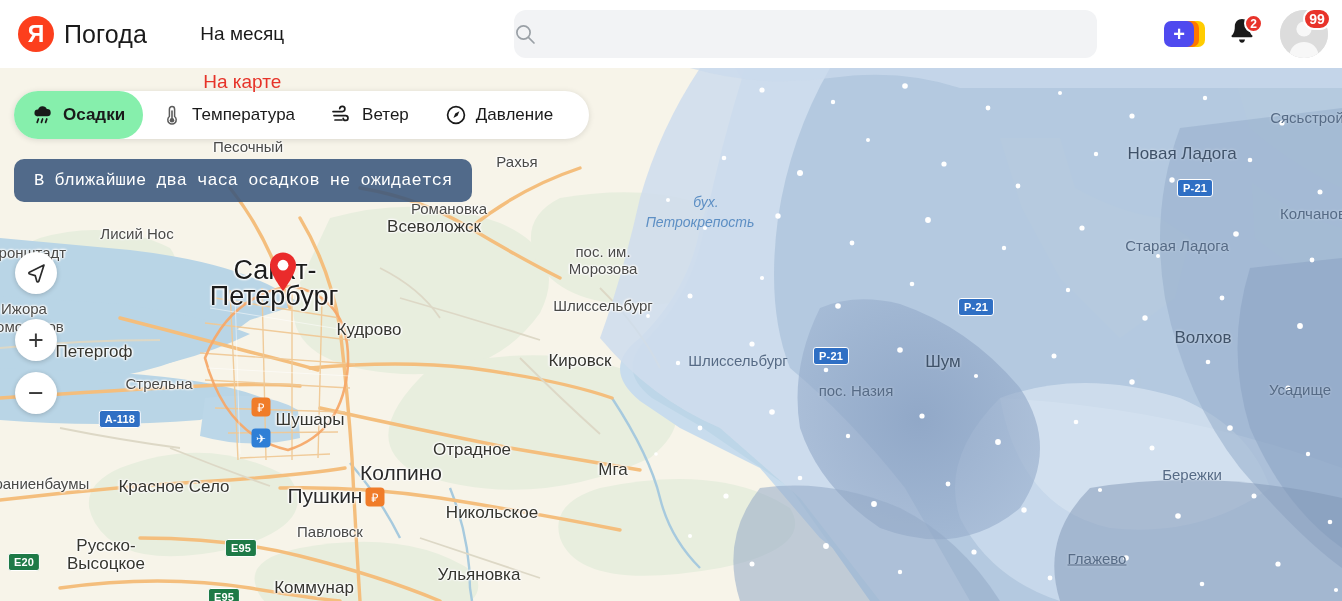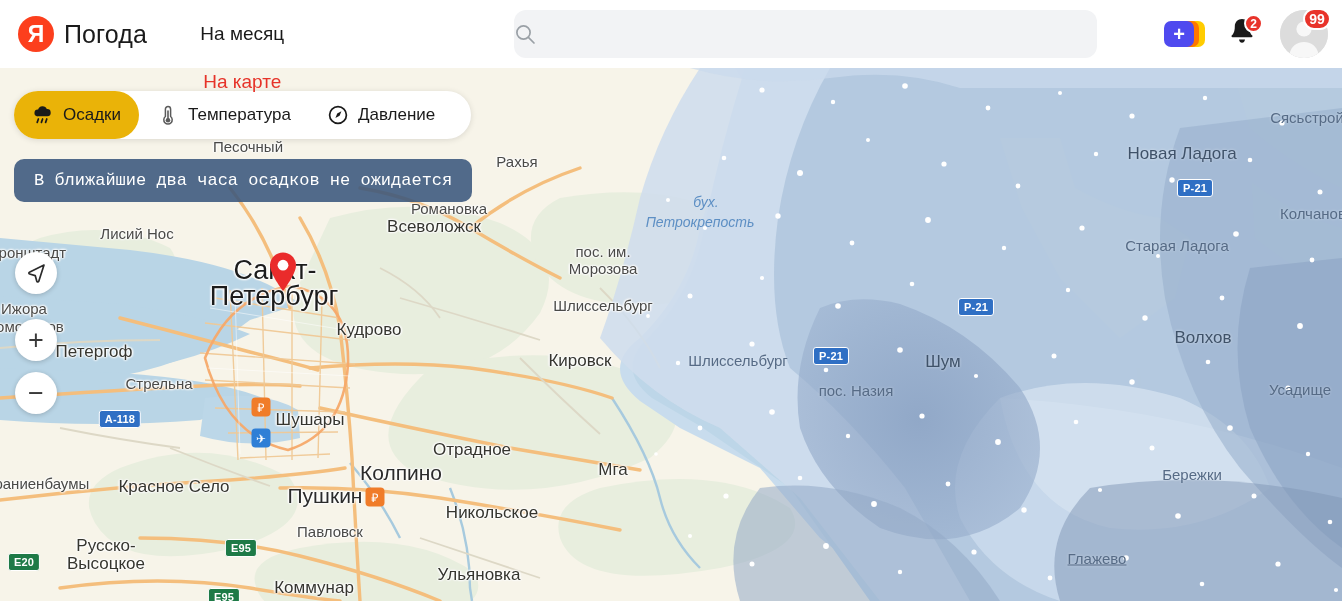--- a/index.html
+++ b/index.html
@@ -120,21 +120,21 @@
     position: absolute; left: 14px; top: 91px; height: 48px; z-index: 40;
     background: #fff; border-radius: 24px;
     display: flex; align-items: center; padding-right: 18px;
     box-shadow: 0 1px 6px rgba(0,0,0,.12);
   }
   .chip {
     height: 48px; display: flex; align-items: center; gap: 9px;
     padding: 0 18px; border-radius: 24px; cursor: pointer;
     font-size: 17px; color: #1a1a1a; white-space: nowrap;
   }
-  .chip.active { background: #eab308; font-weight: 400; }
+  .chip.active { background: #86efac; font-weight: 700; }
   .chip-ico { display: flex; align-items: center; justify-content: center; width: 22px; height: 22px; }
 
   
   .banner {
     position: absolute; left: 14px; top: 159px; z-index: 40;
     background: rgba(58,86,124,.88); color: #fff;
     border-radius: 10px; padding: 12px 20px;
     font-size: 17px; white-space: nowrap; font-family: Liberation Mono, monospace;
   }
 
@@ -473,20 +473,30 @@
       <span class="chip-ico">
         <svg width="22" height="22" viewBox="0 0 22 22" fill="none">
           <path d="M11 2.6a2.6 2.6 0 0 0-2.6 2.6v7.3a4.2 4.2 0 1 0 5.2 0V5.2A2.6 2.6 0 0 0 11 2.6z" stroke="#5b5b5b" stroke-width="1.5"></path>
           <circle cx="11" cy="16.2" r="2.3" fill="#5b5b5b"></circle>
           <line x1="11" y1="7" x2="11" y2="14.4" stroke="#5b5b5b" stroke-width="1.6" stroke-linecap="round"></line>
         </svg>
       </span>
       <span>Температура</span>
     </div>
 
+    <div class="chip">
+      <span class="chip-ico">
+        <svg width="22" height="22" viewBox="0 0 22 22" fill="none" stroke="#1a1a1a" stroke-width="1.7" stroke-linecap="round">
+          <path d="M2 7.6h9.3a2.6 2.6 0 1 0-2.6-2.9"></path>
+          <path d="M3 11.6h11.6a2.4 2.4 0 1 1-2.4 2.7"></path>
+          <path d="M4 16h7"></path>
+        </svg>
+      </span>
+      <span>Ветер</span>
+    </div>
 
     <div class="chip">
       <span class="chip-ico">
         <svg width="22" height="22" viewBox="0 0 22 22" fill="none">
           <circle cx="11" cy="11" r="8.4" stroke="#1a1a1a" stroke-width="1.7"></circle>
           <path d="M14.4 7.2l-4.2 2.2-1.8 4.6 4.2-2.2z" fill="#1a1a1a"></path>
         </svg>
       </span>
       <span>Давление</span>
     </div>

